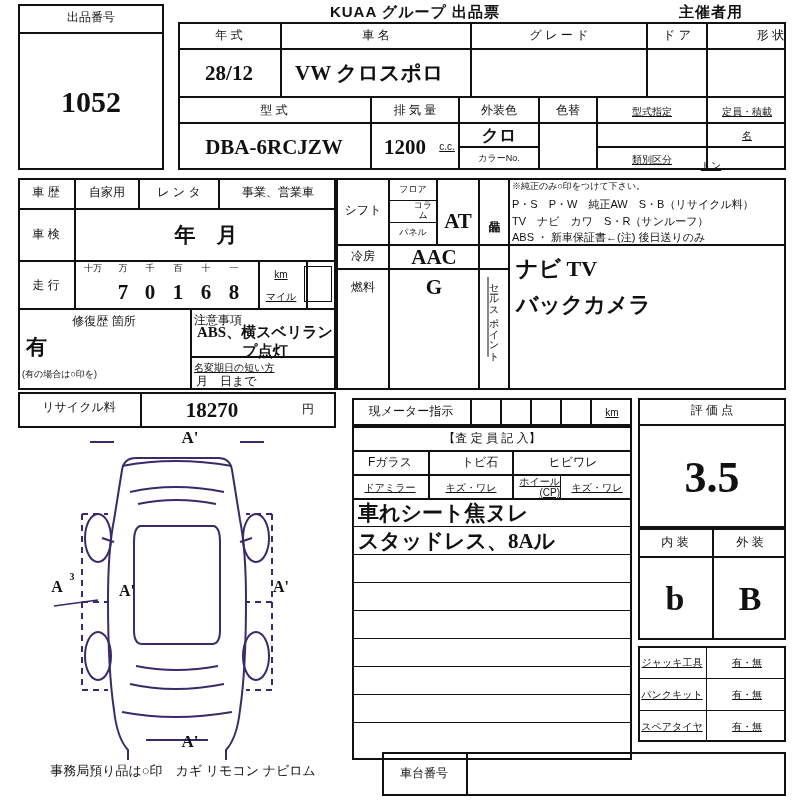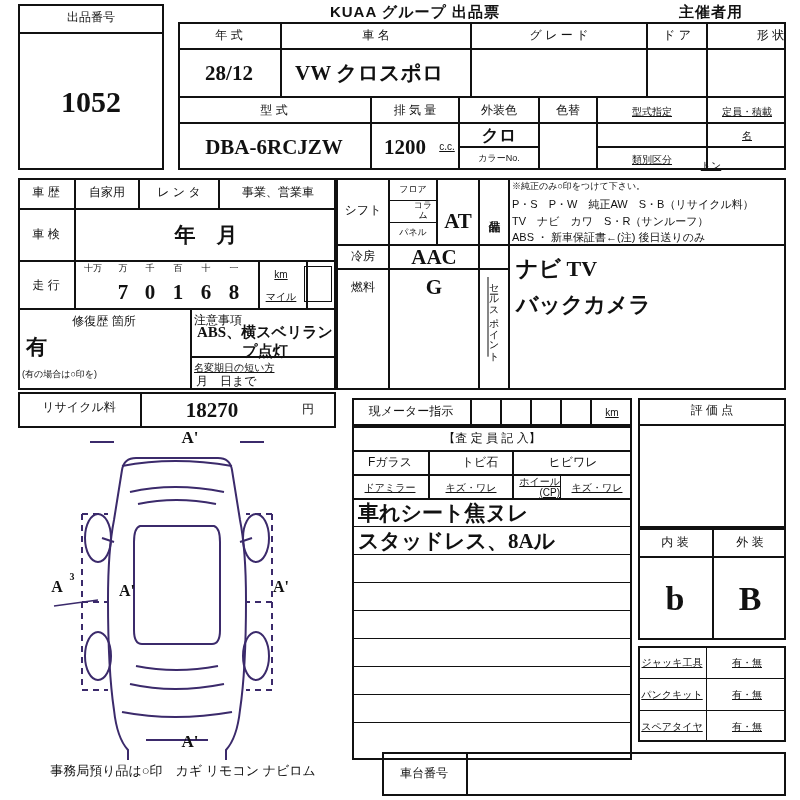--- a/index.html
+++ b/index.html
@@ -268,20 +268,21 @@
   <div class="abs lbl tiny" style="left:430px;top:476px;width:82px;height:22px;">キズ・ワレ</div>
   <div class="abs lbl tiny" style="left:514px;top:476px;width:46px;height:22px;text-align:right;">ホイール(CP)</div>
   <div class="abs lbl tiny" style="left:562px;top:476px;width:70px;height:22px;">キズ・ワレ</div>
 
   <div class="abs hand" style="left:358px;top:500px;width:270px;height:26px;font-size:21px;justify-content:flex-start;">車れシート焦ヌレ</div>
   <div class="abs hand" style="left:358px;top:528px;width:270px;height:26px;font-size:21px;justify-content:flex-start;">スタッドレス、8Aル</div>
 
   <div class="abs bx" style="left:638px;top:398px;width:148px;height:130px;"></div>
   <div class="abs hline" style="left:638px;top:424px;width:148px;height:2px;"></div>
   <div class="abs lbl" style="left:638px;top:398px;width:148px;height:26px;">評 価 点</div>
+  <div class="abs hand" style="left:638px;top:426px;width:148px;height:102px;font-size:44px;">3.5</div>
 
   <div class="abs bx" style="left:638px;top:528px;width:148px;height:112px;"></div>
   <div class="abs hline" style="left:638px;top:556px;width:148px;height:2px;"></div>
   <div class="abs vline" style="left:712px;top:528px;width:2px;height:112px;"></div>
   <div class="abs lbl" style="left:638px;top:530px;width:74px;height:26px;">内 装</div>
   <div class="abs lbl" style="left:714px;top:530px;width:72px;height:26px;">外 装</div>
   <div class="abs hand" style="left:638px;top:558px;width:74px;height:82px;font-size:34px;">b</div>
   <div class="abs hand" style="left:714px;top:558px;width:72px;height:82px;font-size:34px;">B</div>
 
   <div class="abs bx" style="left:638px;top:646px;width:148px;height:96px;"></div>

